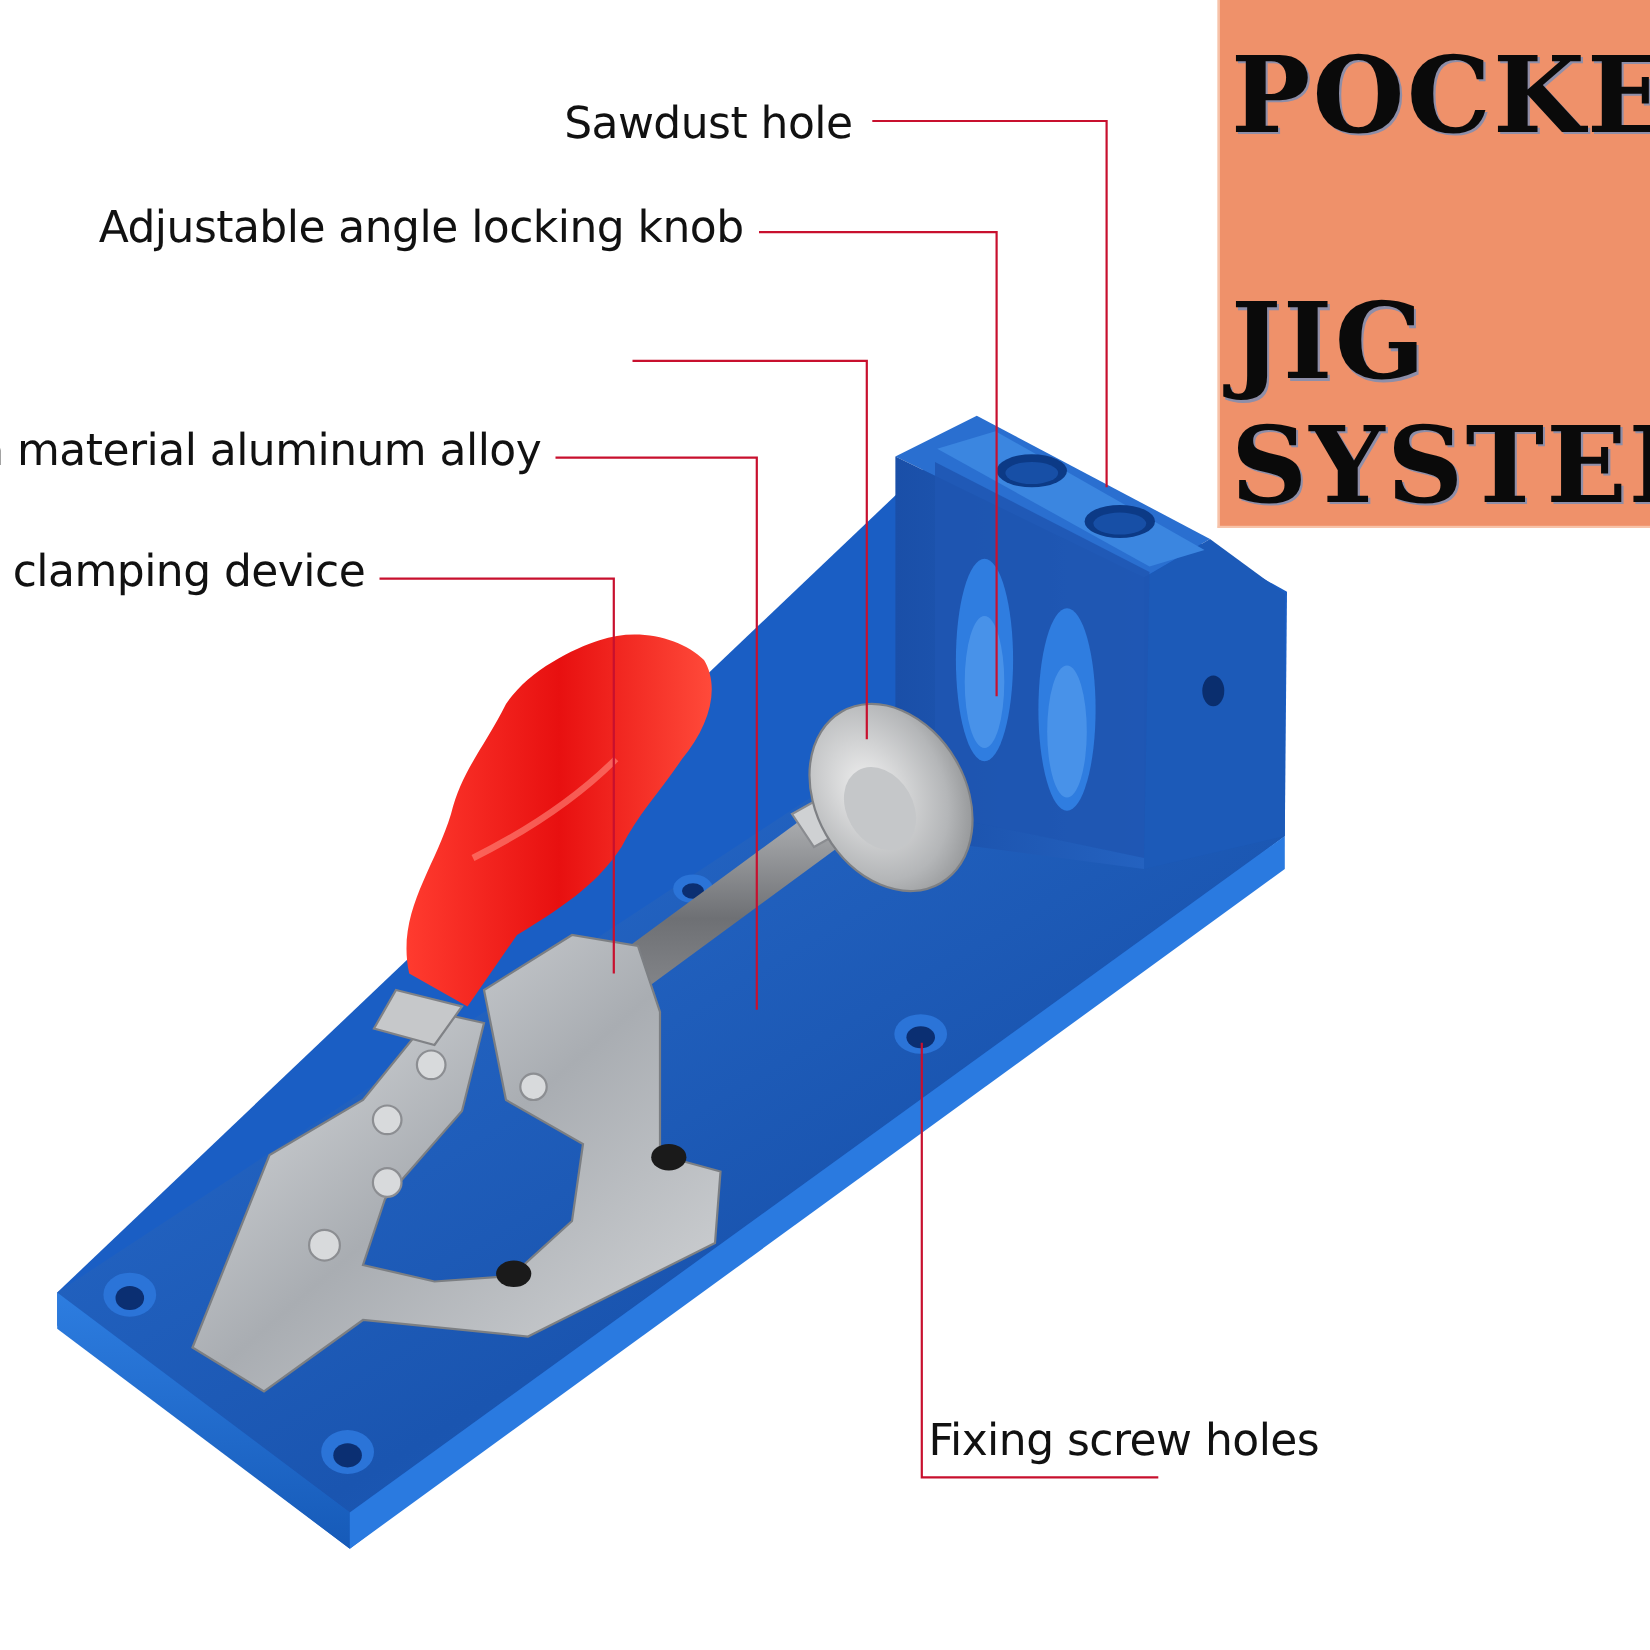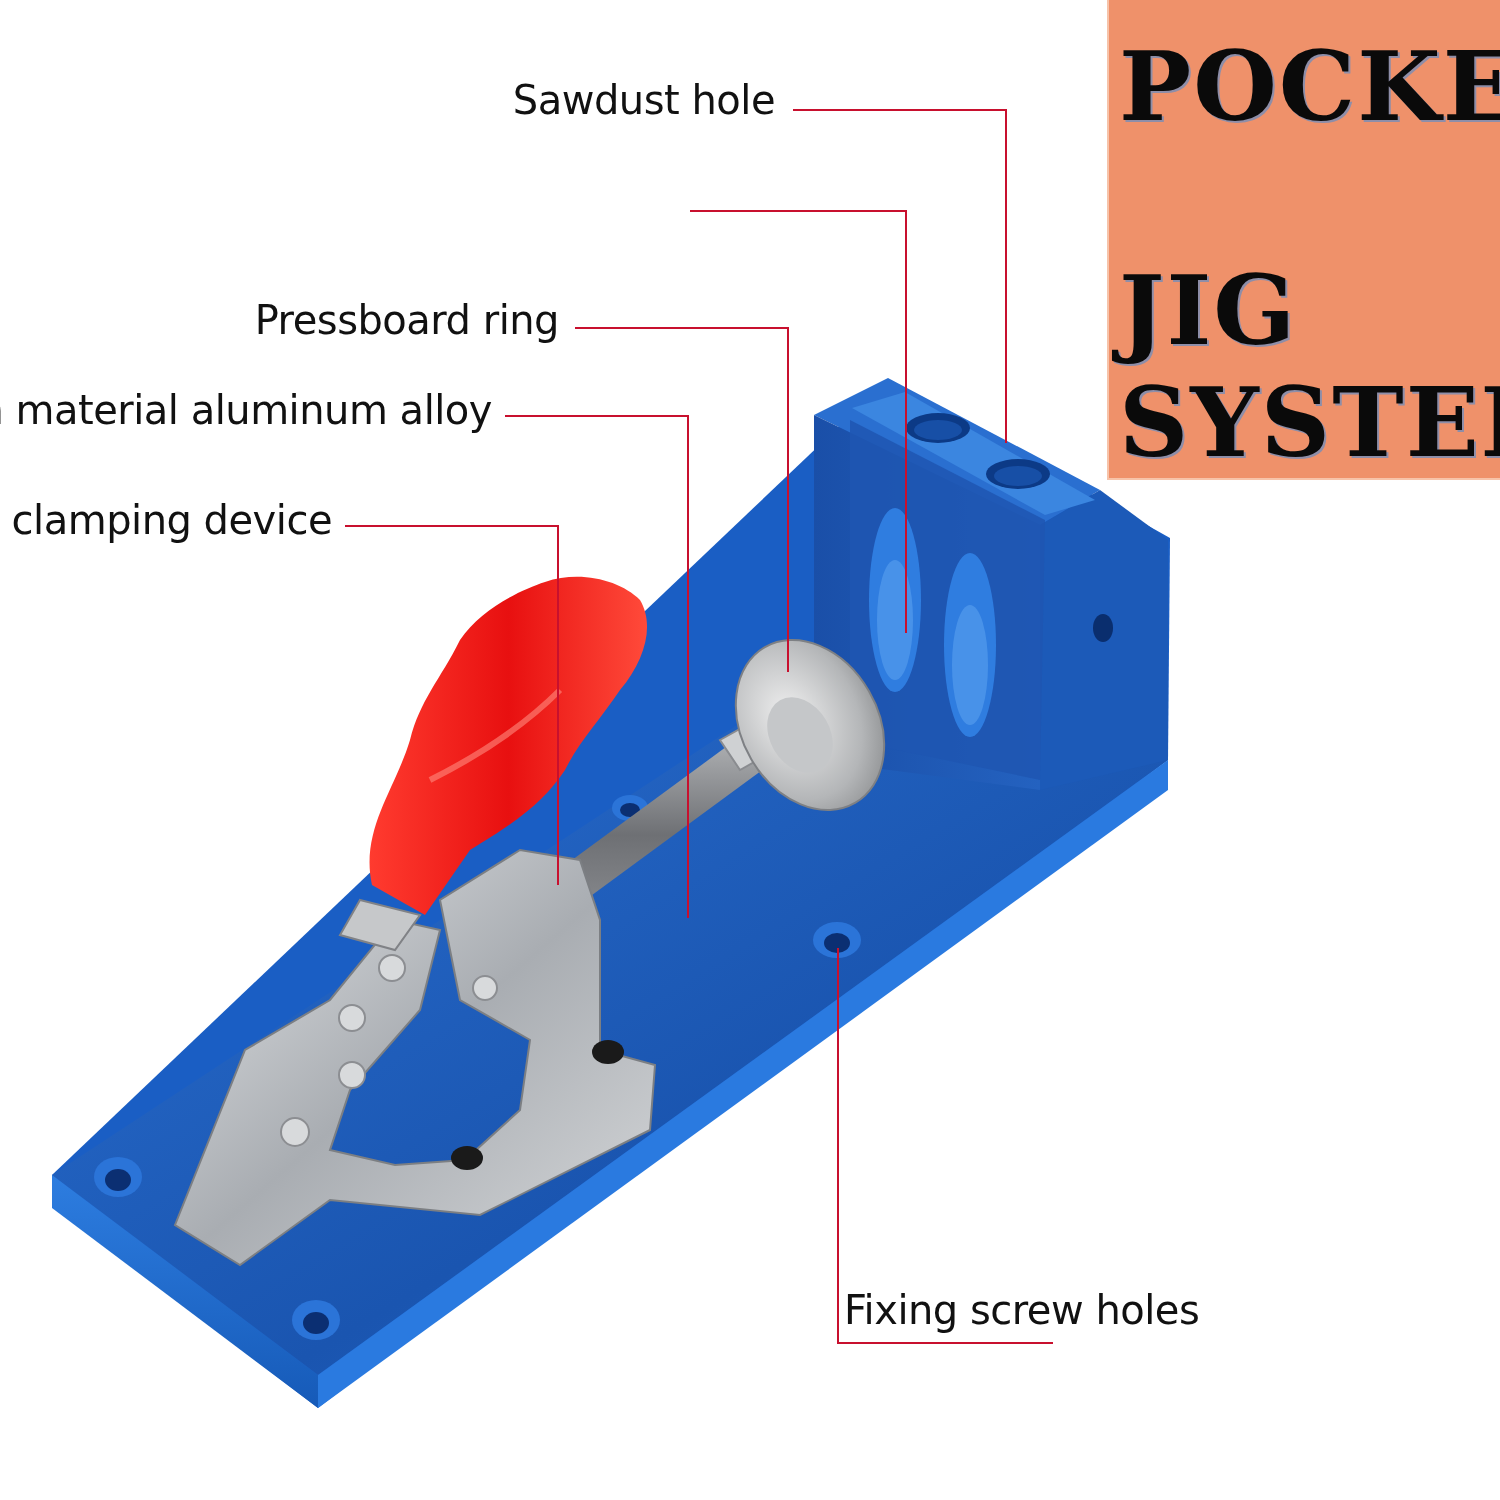--- a/index.html
+++ b/index.html
@@ -146,22 +146,22 @@
     <g stroke="#c8102e" stroke-width="2" fill="none">
       <polyline points="793,110 1006,110 1006,443"></polyline>
       <polyline points="690,211 906,211 906,633"></polyline>
       <polyline points="575,328 788,328 788,672"></polyline>
       <polyline points="505,416 688,416 688,918"></polyline>
       <polyline points="345,526 558,526 558,885"></polyline>
       <polyline points="838,948 838,1343 1053,1343"></polyline>
     </g>
   </svg>
 
-  <div class="label right" style="left:400px; top:76px; width:375px;text-align:right;">Sawdust hole</div>
-  <div class="label right" style="left:200px; top:296px; width:359px;">Pressboard ring</div>
+  <div class="label right" style="left:400px; top:88px; width:375px;text-align:right;">Sawdust hole</div>
+  <div class="label right" style="left:40px; top:183px; width:636px;">Adjustable angle locking knob</div>
   <div class="label right" style="left:-40px; top:386px; width:532px;">in material aluminum alloy</div>
   <div class="label right" style="left:-40px; top:496px; width:372px;">k clamping device</div>
   <div class="label" style="left:844px; top:1286px;">Fixing screw holes</div>
 
   <div id="title-box">
     <div class="title-line" style="top:30px;">POCKET</div>
     <div class="title-line" style="top:254px;">JIG</div>
     <div class="title-line" style="top:366px;">SYSTEM</div>
   </div>
 

